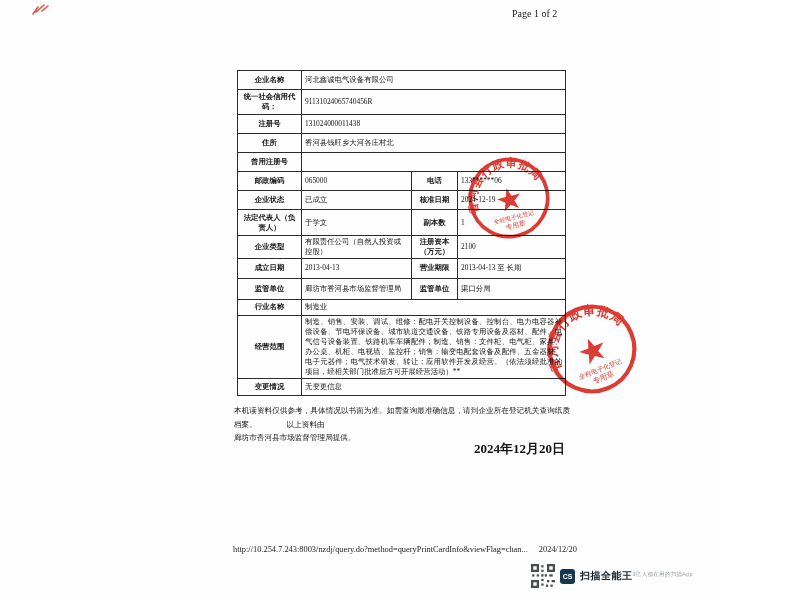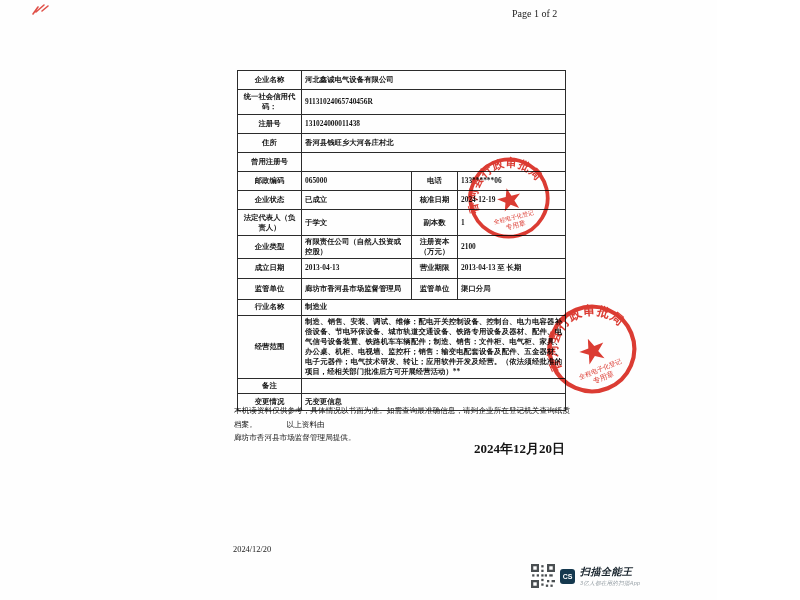--- a/index.html
+++ b/index.html
@@ -12,42 +12,42 @@
   .pen-mark { position:absolute; left:30px; top:2px; width:22px; height:18px; opacity:.8; }
 
   .doc-title { position:absolute; left:237px; top:48px; width:328px; text-align:center;
     font-size:10.5px; font-weight:bold; letter-spacing:1px; color:#111; }
 
   table.reg { position:absolute; left:237px; top:70px; width:328px;
     border-collapse:collapse; table-layout:fixed; }
   table.reg td { border:1px solid #2b2b2b; vertical-align:middle;
     font-size:7.4px; line-height:1.35; color:#151515; padding:1px 3px; }
   td.lbl { text-align:center; font-weight:bold; padding:1px 2px; }
-  td.val { text-align:left; font-weight:bold; }
+  td.val { text-align:left; font-weight:normal; }
   .col-l { width:64px; } .col-v1 { width:110px; } .col-l2 { width:46px; } .col-v2 { width:108px; }
   td.scope { font-size:7.1px; line-height:1.7; text-align:justify; padding:3px 5px; }
 
   .footer-note { position:absolute; left:234px; top:404px; width:336px;
     font-size:7.6px; font-weight:normal; line-height:1.8; color:#141414; text-align:justify; }
   .footer-date { position:absolute; left:237px; top:440px; width:328px;
     text-align:right; font-size:13px; font-weight:bold; color:#141414; }
 
   .stamp { position:absolute; mix-blend-mode:multiply; opacity:.9; }
   .stamp-1 { left:467px; top:156px; width:84px; height:84px; transform:rotate(-14deg); }
   .stamp-2 { left:546px; top:303px; width:92px; height:92px; transform:rotate(-22deg); }
 
   .url-bar { position:absolute; left:233px; top:545px; width:344px; display:flex;
     justify-content:space-between; font-size:8.4px; color:#222; }
 
   .scanner { position:absolute; left:531px; top:564px; display:flex; align-items:center; gap:5px; }
   .qr { width:24px; height:24px; }
   .cs-badge { width:15px; height:15px; border-radius:3px; background:#14384e;
     color:#fff; font-family:"Liberation Sans",sans-serif; font-weight:bold; font-size:7px;
     display:flex; align-items:center; justify-content:center; }
-  .scan-text { display:flex; flex-direction:column; justify-content:center;font-style:italic; }
+  .scan-text { display:flex; flex-direction:row; justify-content:center; }
   .scan-name { font-family:"Liberation Sans",sans-serif; font-weight:bold; font-size:10px; color:#16222b; letter-spacing:.5px; }
   .scan-sub { font-family:"Liberation Sans",sans-serif; font-size:5.5px; color:#97a0a6; margin-top:1.5px; letter-spacing:.3px; }
 </style>
 </head>
 <body>
 
 <div class="canvas">
 
   <svg class="pen-mark" viewBox="0 0 22 18">
     <path d="M3 12 L8 5 M6 10 L14 3 M12 9 L18 4" stroke="#d9261c" stroke-width="1.6" fill="none" stroke-linecap="round"></path>
@@ -120,24 +120,20 @@
       <td class="lbl">监管单位</td>
       <td class="val">渠口分局</td>
     </tr>
     <tr style="height:16px">
       <td class="lbl">行业名称</td>
       <td class="val" colspan="3">制造业</td>
     </tr>
     <tr style="height:52px">
       <td class="lbl">经营范围</td>
       <td class="val scope" colspan="3">制造、销售、安装、调试、维修：配电开关控制设备、控制台、电力电容器补偿设备、节电环保设备、城市轨道交通设备、铁路专用设备及器材、配件、电气信号设备装置、铁路机车车辆配件；制造、销售：文件柜、电气柜、家具、办公桌、机柜、电视墙、监控杆；销售：输变电配套设备及配件、五金器材、电子元器件；电气技术研发、转让；应用软件开发及经营。（依法须经批准的项目，经相关部门批准后方可开展经营活动）**</td>
-    </tr>
-    <tr style="height:15px">
-      <td class="lbl">备注</td>
-      <td class="val" colspan="3"></td>
     </tr>
     <tr style="height:17px">
       <td class="lbl">变更情况</td>
       <td class="val" colspan="3">无变更信息</td>
     </tr>
   </tbody>
     </table>
 
   <svg class="stamp stamp-1" viewBox="0 0 100 100">
     <defs>
@@ -167,20 +163,21 @@
 
   <div class="footer-note">
     <span>本机读资料仅供参考，具体情况以书面为准。如需查询最准确信息，请到企业所在登记机关查询纸质档案。</span>
     <span style="display:inline-block;width:26px"></span>
     <span>以上资料由</span><br>
     <span>廊坊市香河县市场监督管理局提供。</span>
   </div>
   <div class="footer-date">2024年12月20日</div>
 
   <div class="url-bar">
+    <span>http://10.254.7.243:8003/nzdj/query.do?method=queryPrintCardInfo&amp;viewFlag=chan...</span>
     <span>2024/12/20</span>
   </div>
 
   <div class="scanner">
     <svg class="qr" viewBox="0 0 21 21">
       <rect x="0" y="0" width="21" height="21" fill="#fff"></rect>
       <g fill="#4a4f52">
         <rect x="0" y="0" width="7" height="7"></rect>
           <rect x="14" y="0" width="7" height="7"></rect>
           <rect x="0" y="14" width="7" height="7"></rect>

